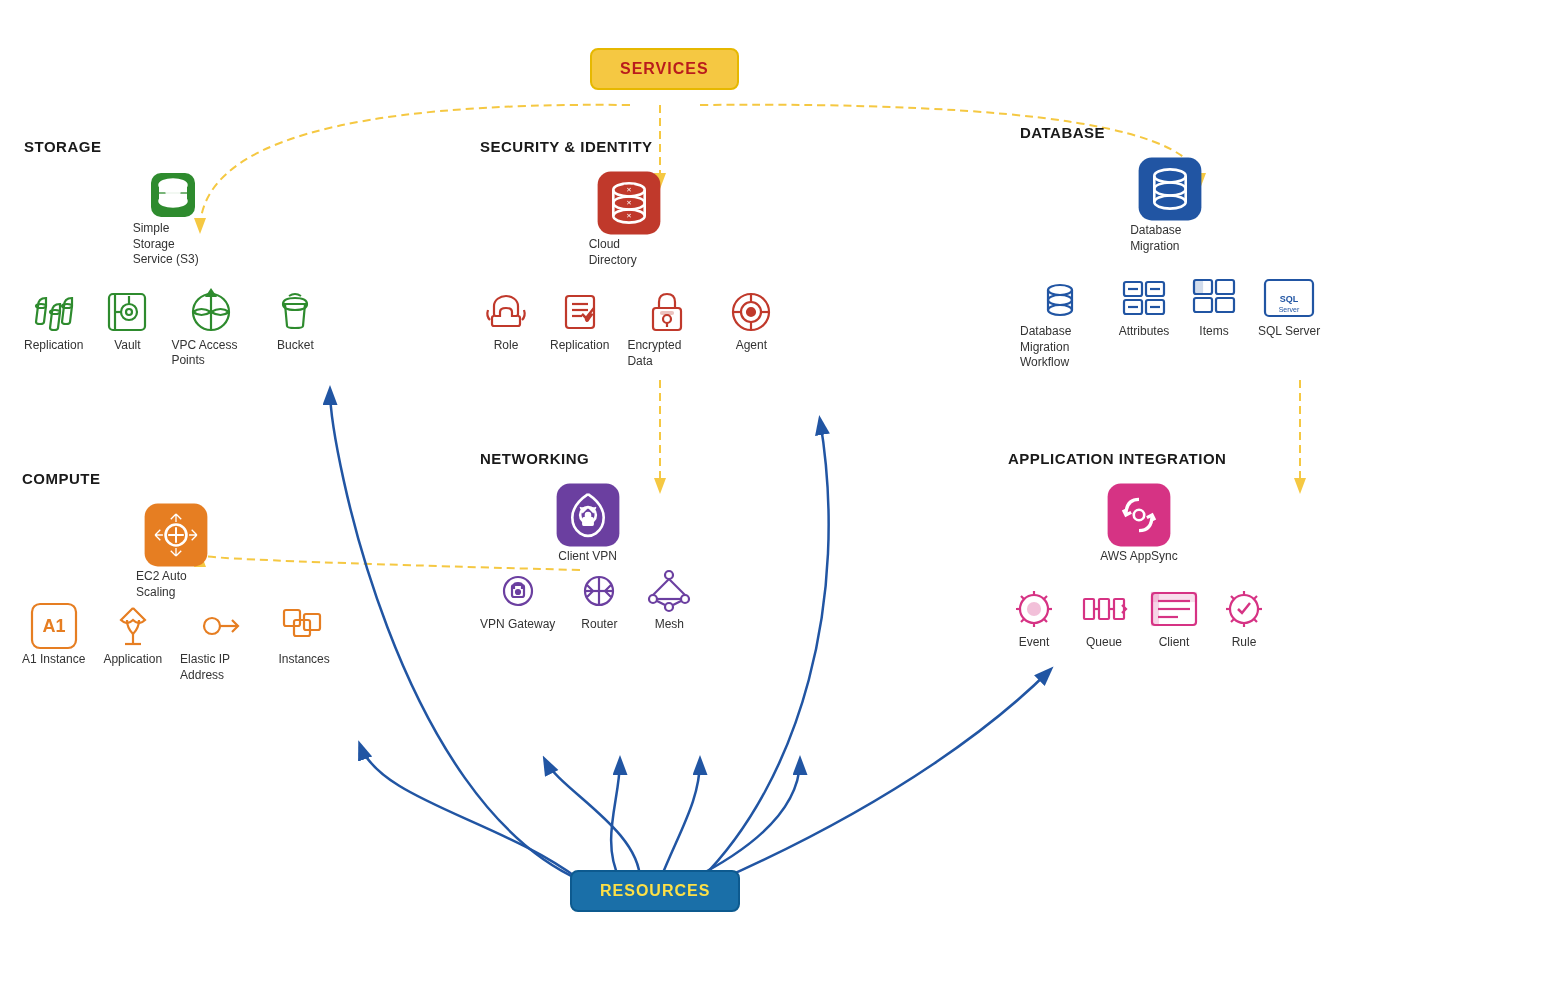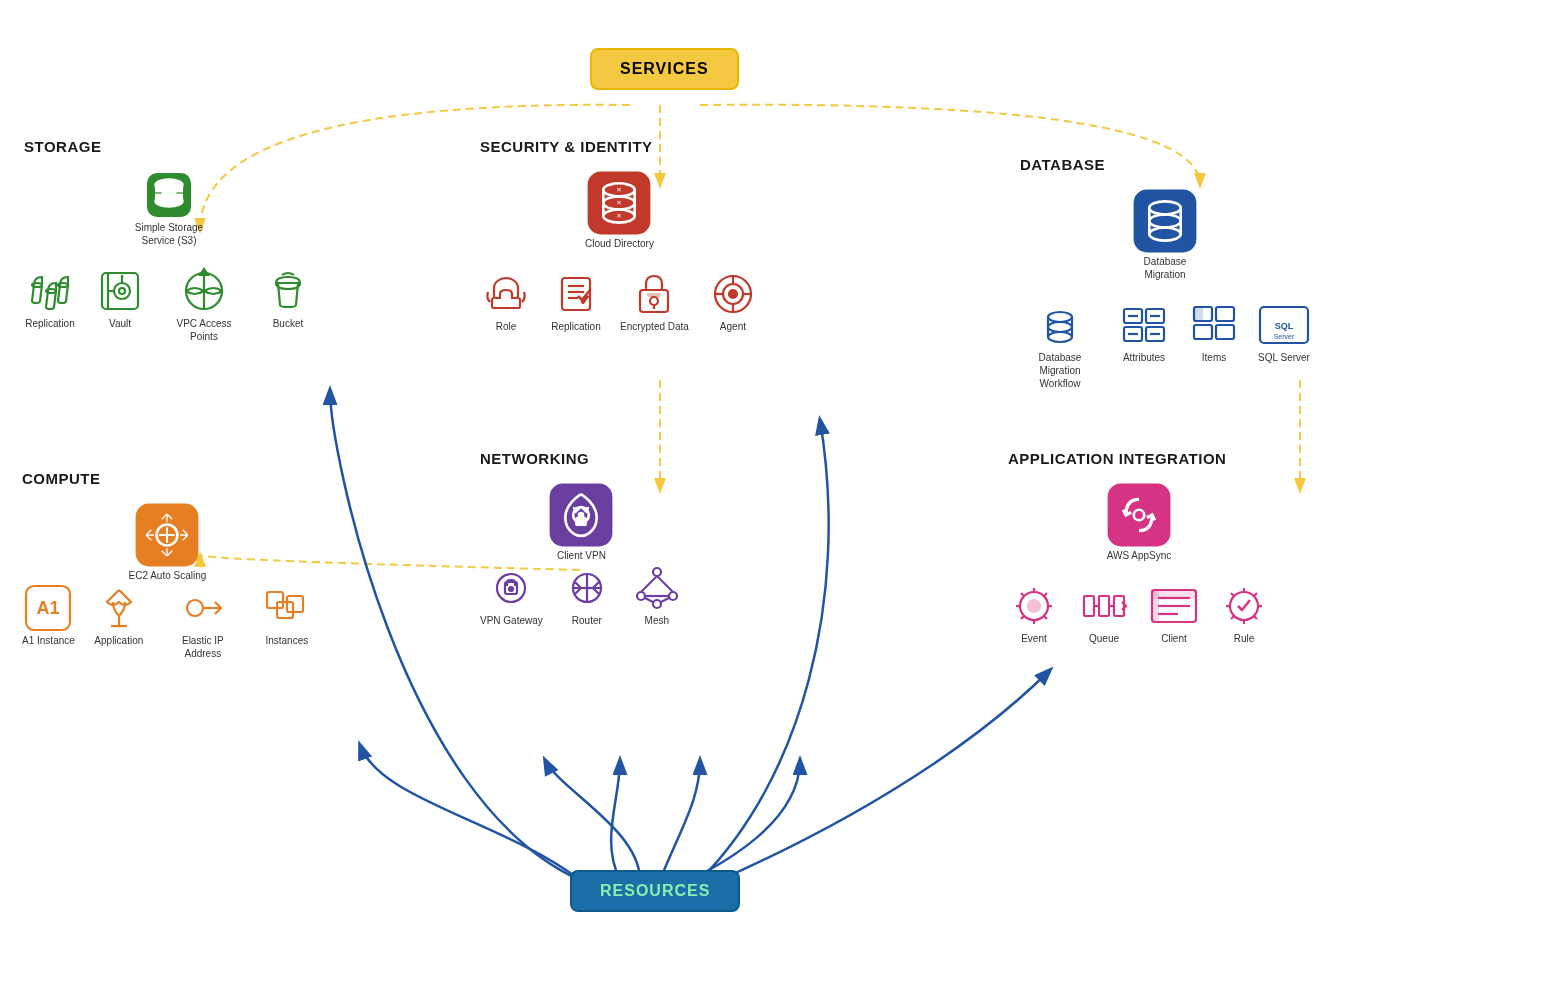--- a/index.html
+++ b/index.html
@@ -37,45 +37,44 @@
 
     .section-title {
       font-weight: 900;
       font-size: 15px;
       letter-spacing: 0.5px;
       color: #1a1a1a;
       margin-bottom: 14px;
     }
 
     .icon-label {
-      font-size: 10px;
+      font-size: 12px;
       color: #333;
-      text-align: center;
       max-width: 80px;
       line-height: 1.3;
     }
 
     .main-box {
       padding: 10px 28px;
       border-radius: 8px;
       font-weight: 900;
       font-size: 16px;
       letter-spacing: 1px;
       text-align: center;
     }
 
     .services-box {
       background: #f5c842;
-      color: #000000;
+      color: #b91c1c;
       border: 2px solid #e6b800;
     }
 
     .resources-box {
       background: #1a6fa8;
-      color: #86efac;
+      color: #fde047;
       border: 2px solid #0d5a8f;
     }
 
     .icon-wrapper {
       display: flex;
       flex-direction: column;
       align-items: center;
       cursor: default;
     }
 
@@ -293,21 +292,21 @@
             <line x1="26" y1="36" x2="26" y2="44"></line>
             <line x1="8" y1="26" x2="16" y2="26"></line>
             <line x1="36" y1="26" x2="44" y2="26"></line>
           </g>
         </svg>
         <div class="icon-label">Agent</div>
       </div>
     </div>
   </div>
 
-  <div class="section-group" style="left: 1020px; top: 156px;">
+  <div class="section-group" style="left: 1020px; top: 124px;">
     <div class="section-title">DATABASE</div>
 
     <div class="icon-wrapper" style="margin-bottom:18px;">
       <svg class="icon-svg" viewBox="0 0 52 52" style="width:68px;height:68px;">
         <rect x="2" y="2" width="48" height="48" rx="10" fill="#2155a3"></rect>
         <g fill="white">
           <ellipse cx="26" cy="16" rx="12" ry="5" fill="none" stroke="white" stroke-width="2"></ellipse>
           <ellipse cx="26" cy="26" rx="12" ry="5" fill="none" stroke="white" stroke-width="2"></ellipse>
           <ellipse cx="26" cy="36" rx="12" ry="5" fill="none" stroke="white" stroke-width="2"></ellipse>
           <line x1="14" y1="16" x2="14" y2="36" stroke="white" stroke-width="2"></line>

